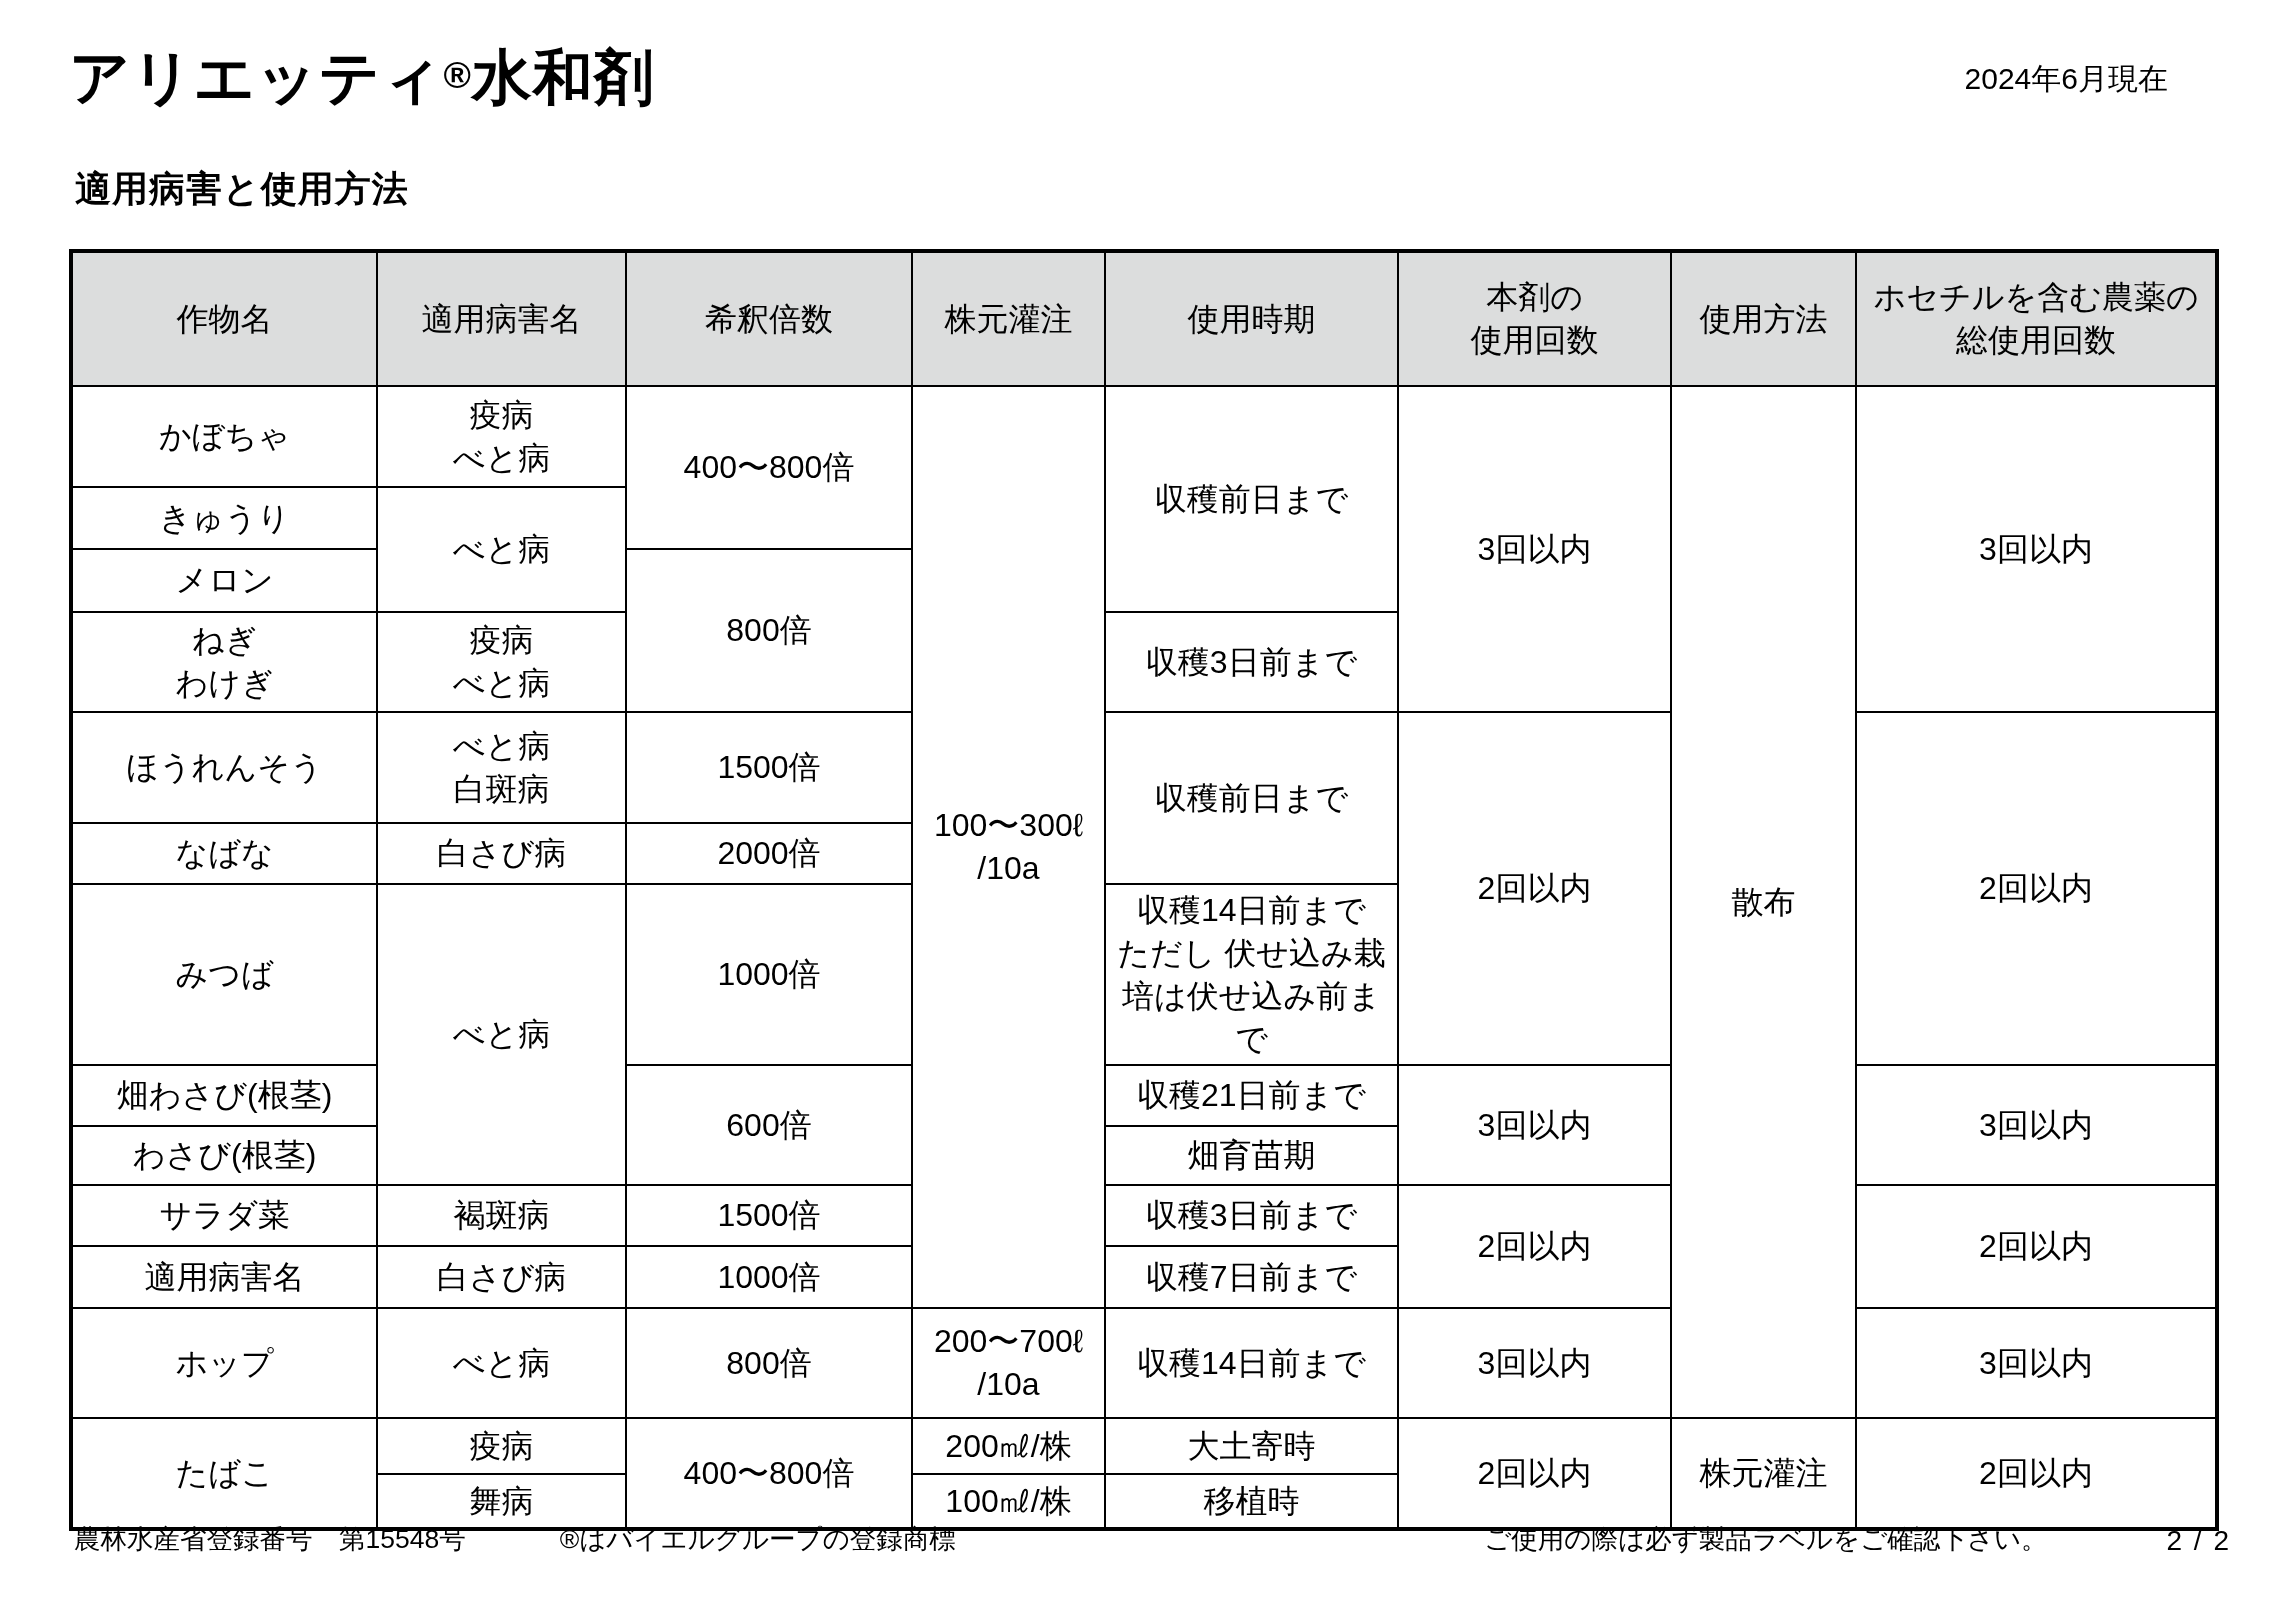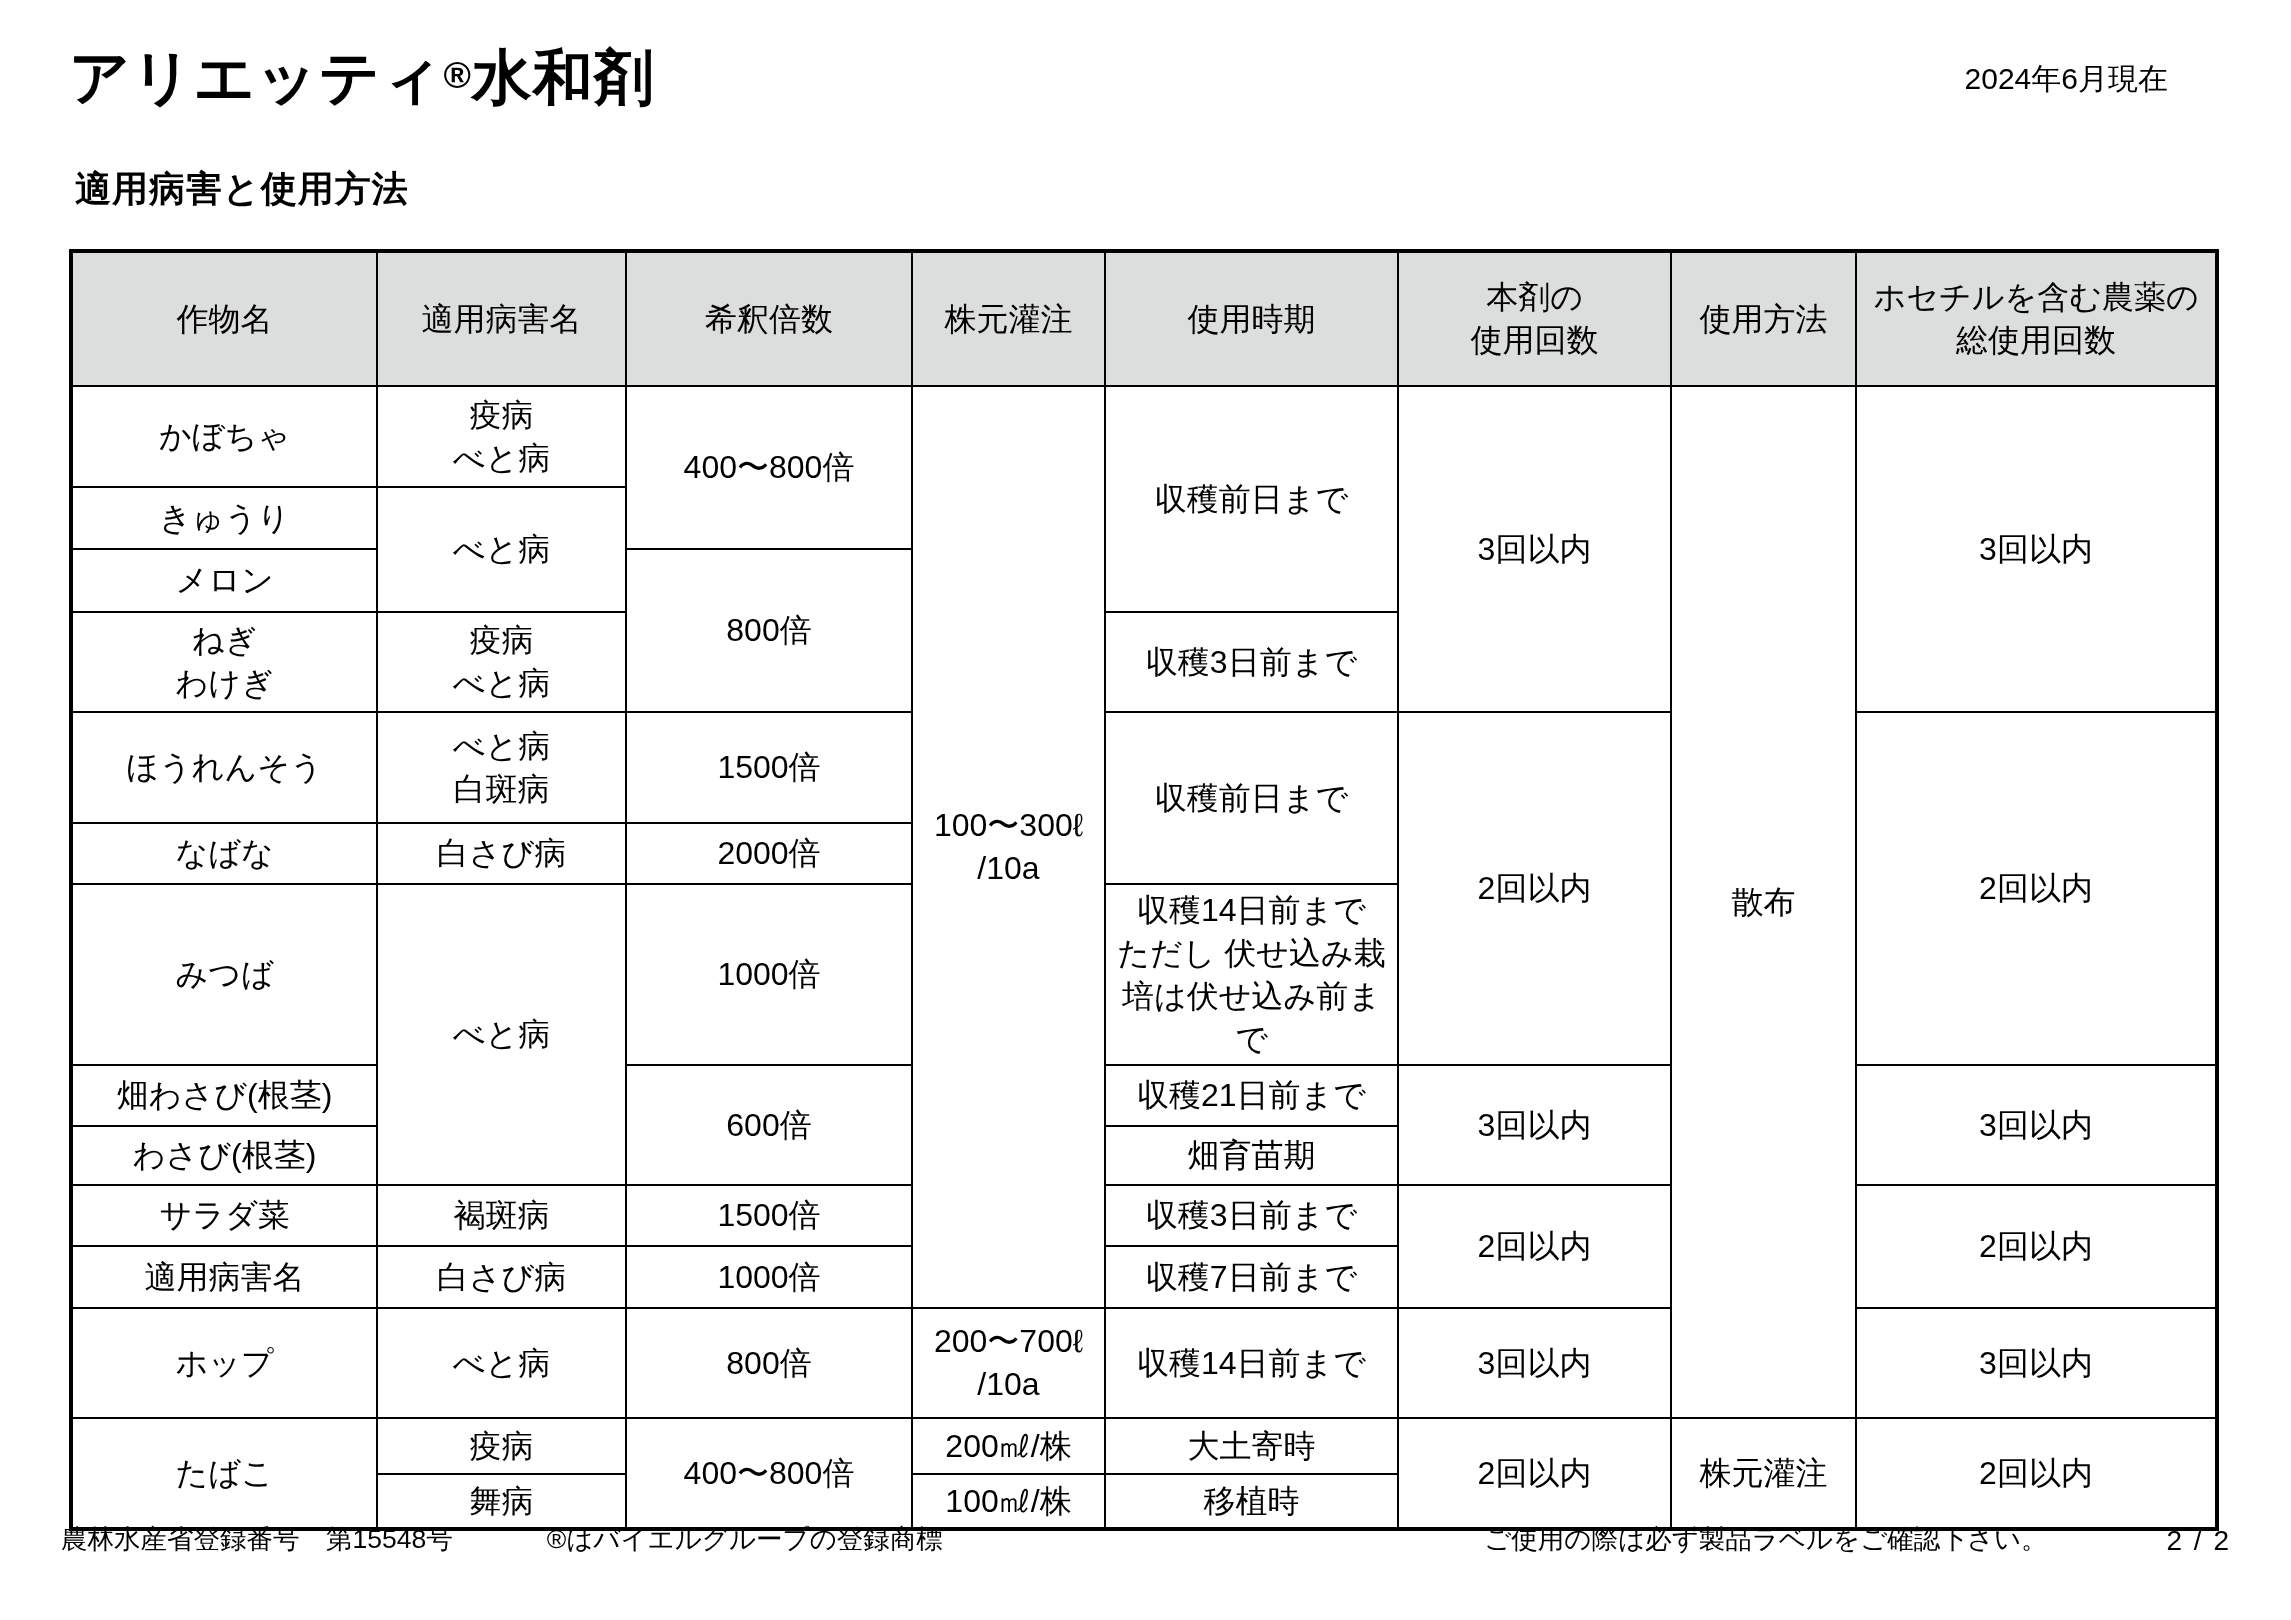--- a/index.html
+++ b/index.html
@@ -20,21 +20,21 @@
   }
   table.usage th, table.usage td{
     border:2px solid #000;text-align:center;vertical-align:middle;
     font-size:32px;line-height:1.34;white-space:pre-line;
     padding:3.9px 7.8px;box-sizing:border-box;font-weight:normal;
   }
   table.usage thead th{background:#dcdddd;height:135px;}
   tr.bt > td{border-top-width:2.9px;}
   td.left{text-align:left;line-height:1.3;padding:3.9px 9.8px;}
   .footer{
-    position:absolute;left:61px;right:61px;top:1521px;
+    position:absolute;left:74px;right:61px;top:1521px;
     display:flex;justify-content:space-between;align-items:baseline;font-size:26.5px;
   }
   .footer .fgroup-left{display:flex;gap:94px;align-items:baseline;}
   .footer .fgroup-right{display:flex;gap:119px;align-items:flex-end;}
   .footer .page-num{font-size:28px;letter-spacing:2px;}
 </style>
 </head>
 <body>
 
 <div class="page">

